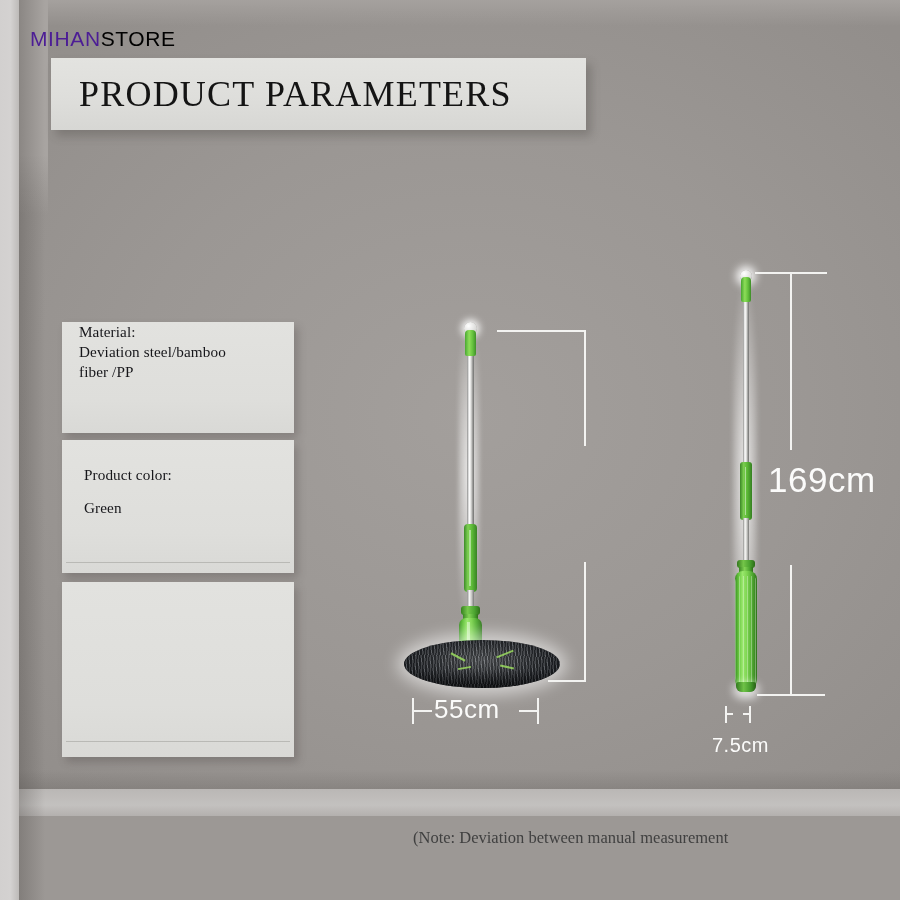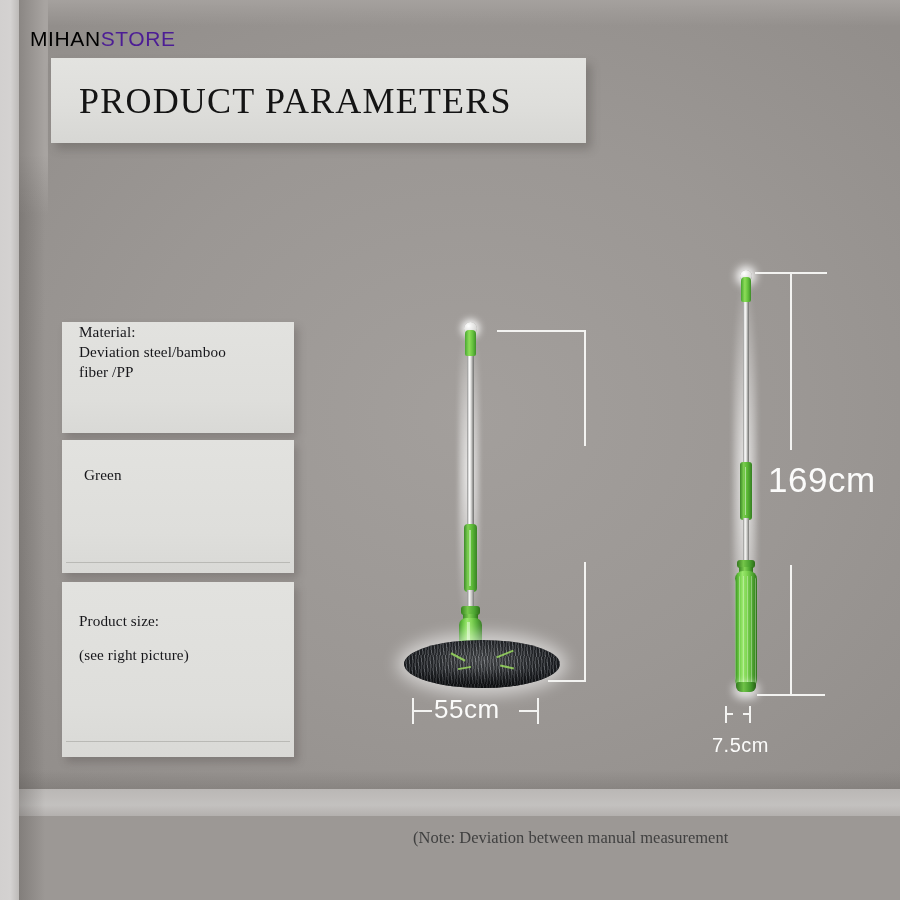--- a/index.html
+++ b/index.html
@@ -69,28 +69,28 @@
   
   #brand {
     position: absolute;
     left: 30px; top: 27px;
     font-family: "Liberation Sans", sans-serif;
     font-size: 21px;
     letter-spacing: 0.6px;
     font-weight: 400;
     white-space: nowrap;
   }
-  #brand .b1 { color: #000000; }
-  #brand .b2 { color: #4c1d95; margin-top: 32px; }
+  #brand .b1 { color: #4c1d95; }
+  #brand .b2 { color: #000000; margin-top: 32px; }
 
   
   #title-banner {
     position: absolute;
     left: 51px; top: 58px;
-    width: 535px; height: 85px;
+    width: 535px; height: 72px;
     background: linear-gradient(to bottom, #e3e3e0 0%, #dedeDB 55%, #d7d7d4 100%);
     box-shadow: 5px 6px 9px rgba(60,56,54,0.28);
     display: flex;
     align-items: center;
   }
   #title-text {
     font-family: "Liberation Serif", serif;
     font-size: 36px;
     letter-spacing: 1.2px;
     color: #141414;
@@ -386,30 +386,27 @@
   <div class="spec-card" id="card-1">
     <div class="body">
       <div class="line">Material:</div>
       <div class="line">Deviation steel/bamboo</div>
       <div class="line">fiber /PP</div>
     </div>
   </div>
 
   <div class="spec-card" id="card-2">
     <div class="body">
+      <div class="line">Product color:</div>
       <div class="line">Green</div>
     </div>
     <div class="divider"></div>
   </div>
 
   <div class="spec-card" id="card-3">
-    <div class="body">
-      <div class="line">Product size:</div>
-      <div class="line">(see right picture)</div>
-    </div>
     <div class="divider"></div>
   </div>
 
   <div id="mop-left">
     <div class="glow"></div>
     <div class="pole-upper"></div>
     <div class="tip-cap"></div>
     <div class="tip-green"></div>
     <div class="grip-mid"></div>
     <div class="grip-mid-line"></div>

